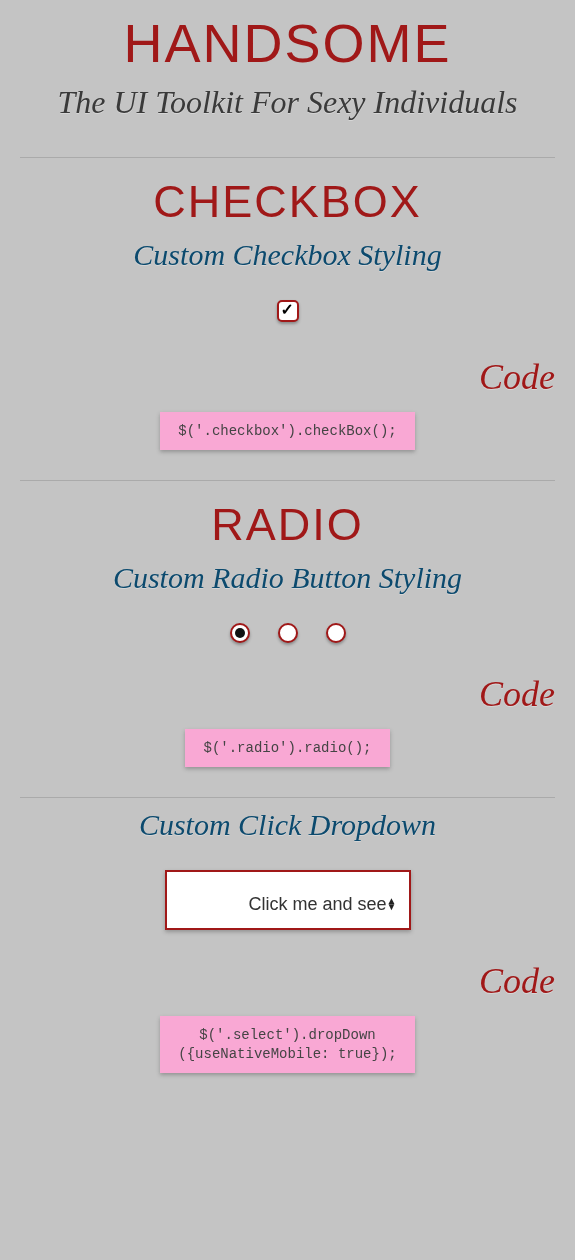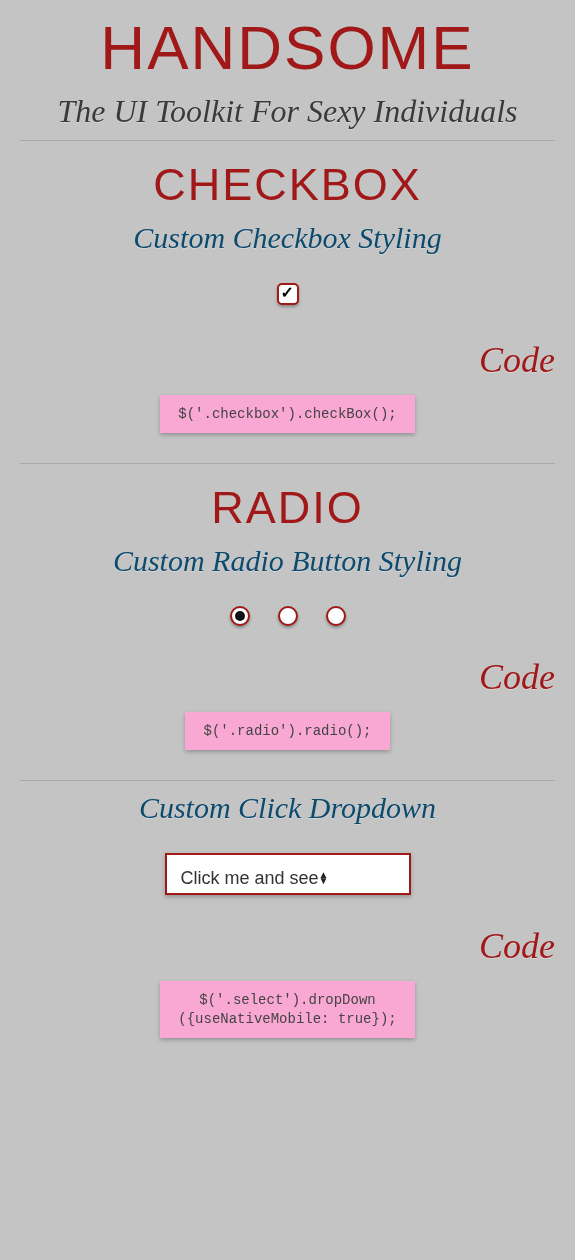--- a/index.html
+++ b/index.html
@@ -5,36 +5,36 @@
   * { box-sizing: border-box; margin: 0; padding: 0; }
   body {
     background: #c4c4c4;
     width: 575px;
     margin: 0 auto;
     font-family: Arial, sans-serif;
     color: #333;
   }
   .container { padding: 0 20px; }
   .main-title {
-    font-size: 62px;
+    font-size: 54px;
     font-weight: 300;
     color: #a01818;
     text-align: center;
     letter-spacing: 2px;
     margin-top: 12px;
     font-family: 'Helvetica Neue', Arial, sans-serif;
     font-stretch: condensed;
   }
   .tagline {
     font-family: 'Brush Script MT', cursive;
     font-style: italic;
     font-size: 32px;
     color: #3a3a3a;
     text-align: center;
-    margin: 10px 0 10px 0;
+    margin: 10px 0 36px 0;
     text-shadow: 0 1px 0 rgba(255,255,255,0.3);
   }
   hr.divider {
     border: none;
     border-top: 1px solid #aaa;
     margin: 0;
   }
   .section { padding: 10px 0 30px 0; text-align: center; }
   .section-title {
     font-size: 45px;
@@ -103,23 +103,23 @@
   .radio-widget.selected::after {
     content: '';
     width: 10px; height: 10px;
     background: #111;
     border-radius: 50%;
   }
   
   .dropdown-widget {
     display: inline-flex;
     align-items: center;
-    justify-content: flex-start;
+    justify-content: flex-end;
     width: 246px;
-    height: 42px;
+    height: 60px;
     border: 2px solid #a01818;
     background: #fff;
     padding: 8px 12px 0 14px;
     box-shadow: 0 2px 4px rgba(0,0,0,0.25);
     font-family: Arial, sans-serif;
     font-size: 18px;
     color: #333;
   }
   .chevrons {
     display: flex; flex-direction: column; line-height: 6px;

